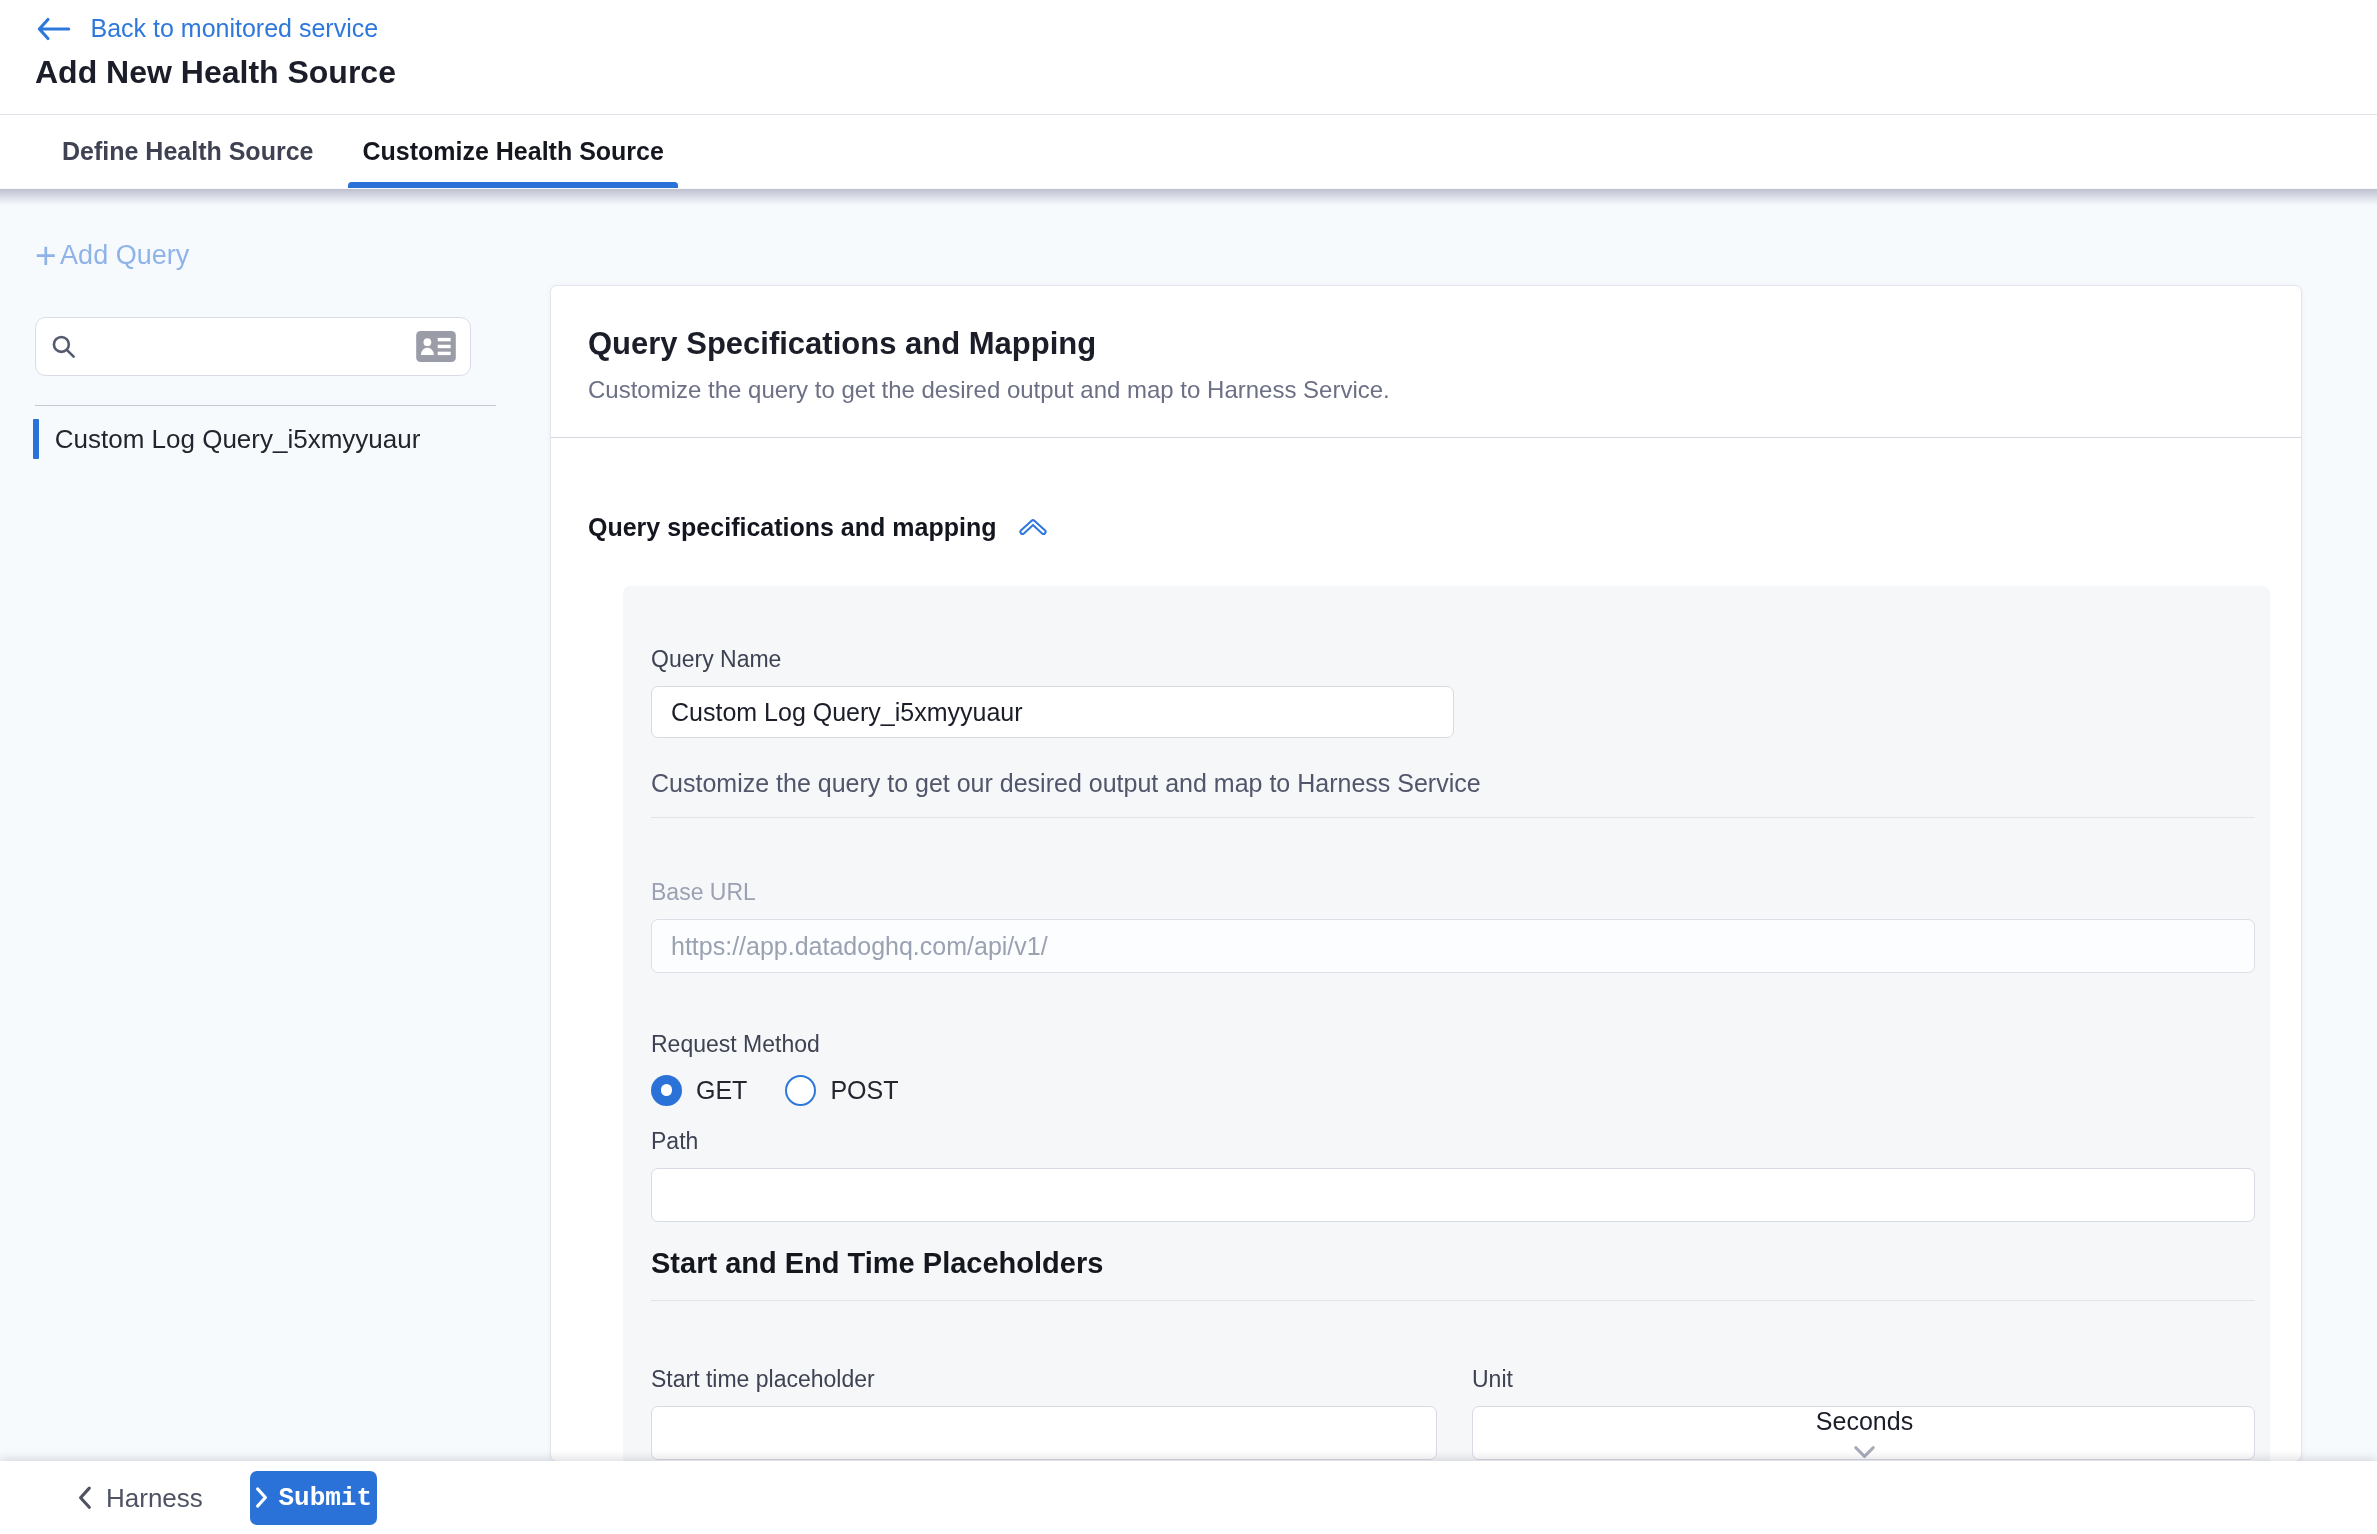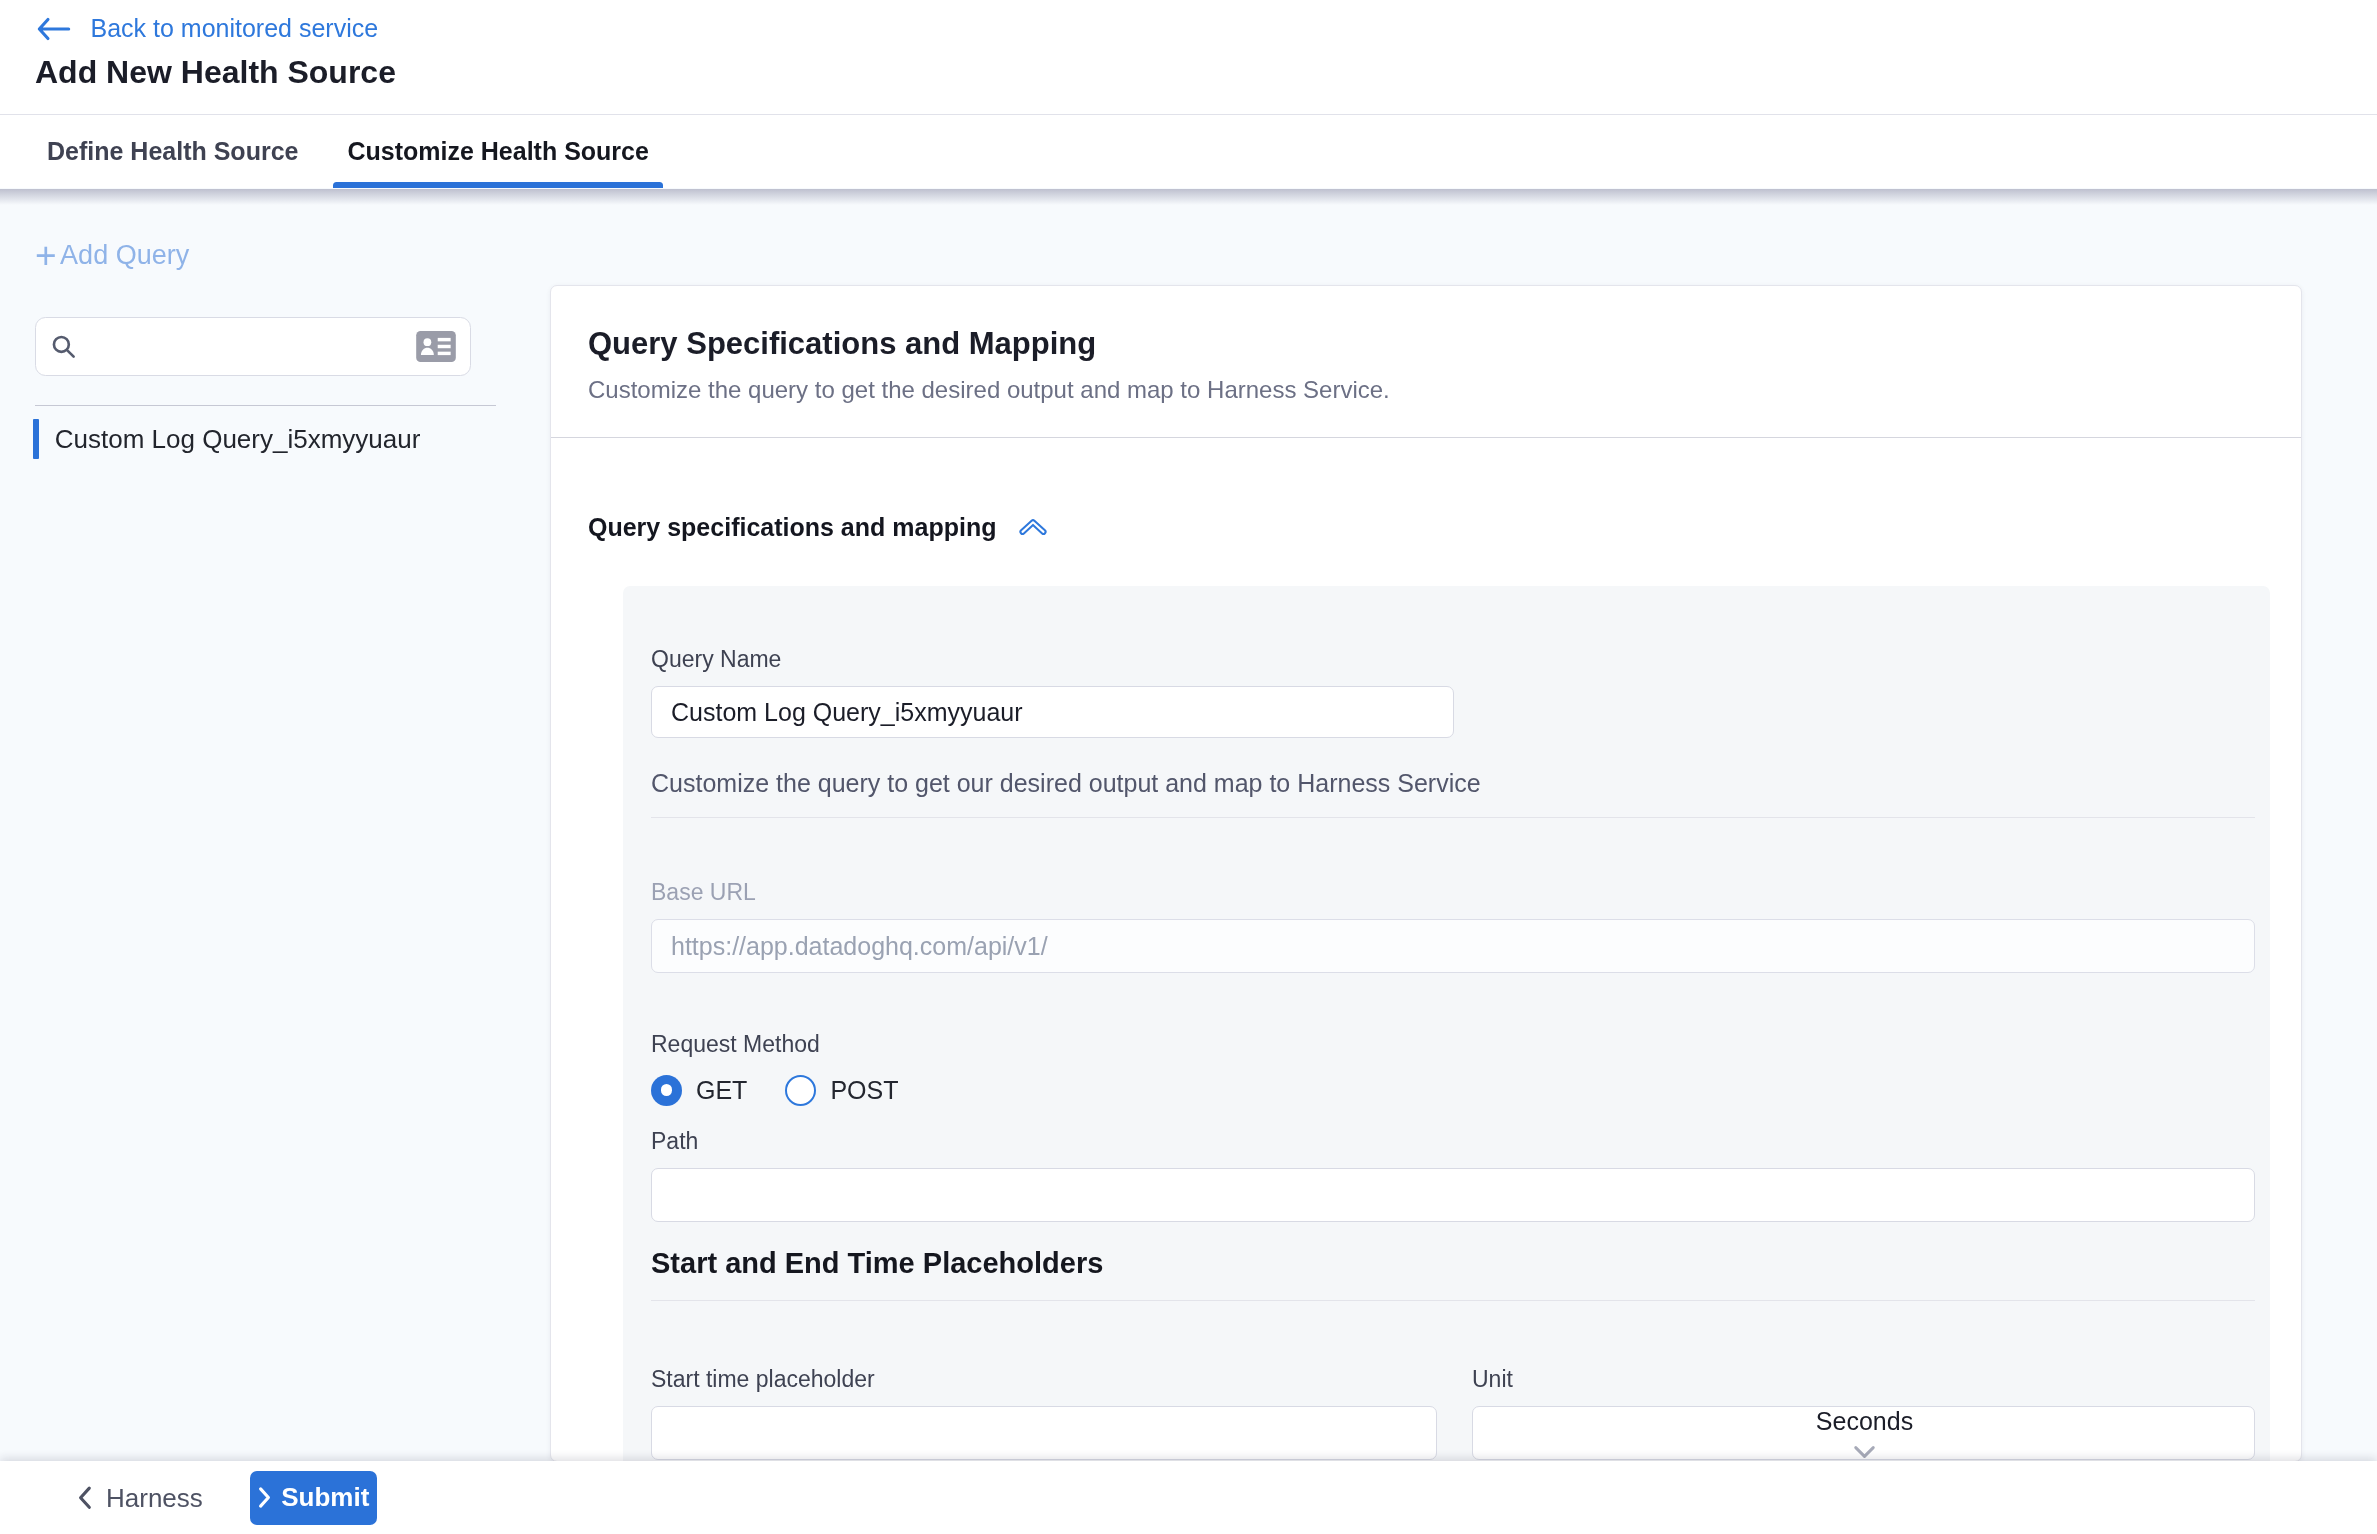--- a/index.html
+++ b/index.html
@@ -10,21 +10,21 @@
   }
   
   .header { position:absolute; top:0; left:0; width:100%; height:115px;
     background:#ffffff; border-bottom:0.9px solid #e1e2ea; z-index:5; }
   .back-link { position:absolute; left:35px; top:14px; display:flex; align-items:center; gap:17.5px;
     color:#2e78dc; font-size:25px; font-weight:500; cursor:pointer; background:none; border:none;
     font-family:inherit; }
   .page-title { position:absolute; left:35px; top:54px; font-size:32px; font-weight:700; color:#1b1d28; }
   
   .tabbar { position:absolute; top:115px; left:0; width:100%; height:73px; background:#ffffff;
-    display:flex; padding-left:33px; z-index:4; }
+    display:flex; padding-left:48px; z-index:4; }
   .tab { position:relative; display:flex; align-items:center; padding:0 14px; margin-right:21px;
     font-size:25px; font-weight:600; color:#3f4252; cursor:pointer; }
   .tab.active { color:#15171f; font-weight:700; }
   .tab-underline { position:absolute; left:0; bottom:0; width:100%; height:6.1px;
     background:#2b72d8; border-radius:3.5px 3.5px 0 0; }
   .tab-shadow { position:absolute; top:189px; left:0; width:100%; height:15.7px; z-index:3;
     background:linear-gradient(to bottom, rgba(104,106,138,0.40), rgba(104,106,138,0)); pointer-events:none; }
   
   .content { position:absolute; top:189px; left:0; width:100%; height:1346px; overflow:hidden; }
   
@@ -78,21 +78,21 @@
   .select { margin-top:14px; height:54px; background:#ffffff; border:1.7px solid #d8dae4; border-radius:7px;
     display:flex; align-items:center; justify-content:space-between; padding:0 19px 0 21px;
     font-size:25px; color:#1b1d28; cursor:pointer;flex-direction:column; }
   
   .footer { position:absolute; left:0; top:1461px; width:100%; height:73px; background:#ffffff;
     box-shadow:0 -2.6px 8.7px rgba(30,30,60,0.14); z-index:10; }
   .prev-btn { position:absolute; left:77px; top:50%; transform:translateY(-50%); display:flex; align-items:center;
     gap:14px; font-size:26px; font-weight:500; color:#4e5263; background:none; border:none; font-family:inherit; cursor:pointer; }
   .submit-btn { position:absolute; left:250px; top:9.6px; width:127px; height:54px; background:#2b72d8;
     border:none; border-radius:7px; display:flex; align-items:center; justify-content:center; gap:10.5px;
-    color:#ffffff; font-size:26px; font-weight:600; font-family:Liberation Sans, sans-serif; cursor:pointer; }
+    color:#ffffff; font-size:26px; font-weight:600; font-family:Liberation Mono, monospace; cursor:pointer; }
   svg { display:block; }
 </style>
 </head>
 <body>
 
 <div class="header">
   <button class="back-link">
     <svg width="38" height="26" viewBox="0 0 44 30">
       <path d="M15 4 L5 15 L15 26 M5 15 H39" stroke="#2e78dc" stroke-width="3.6" fill="none" stroke-linecap="round" stroke-linejoin="round"></path>
     </svg>

